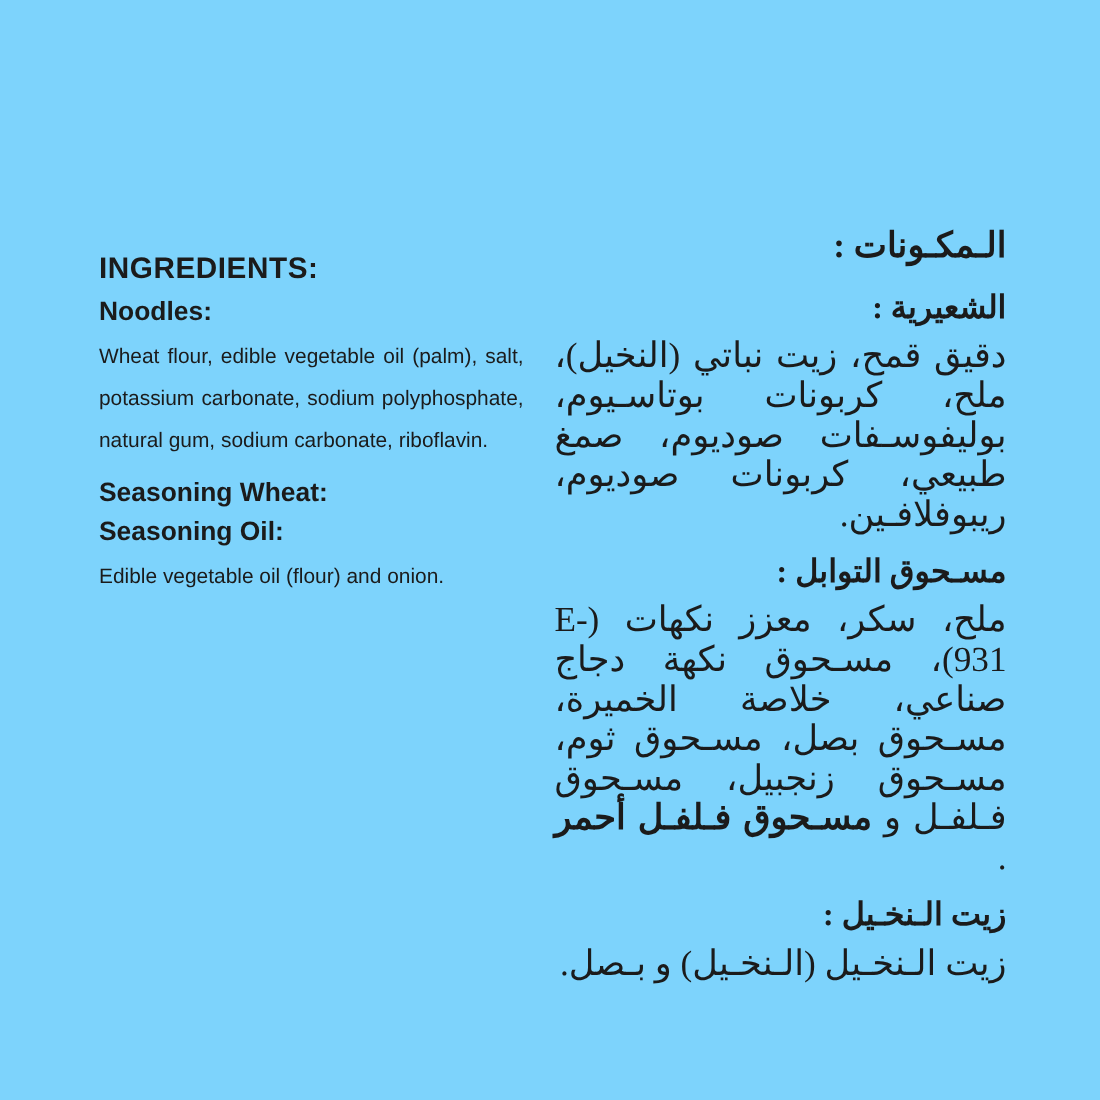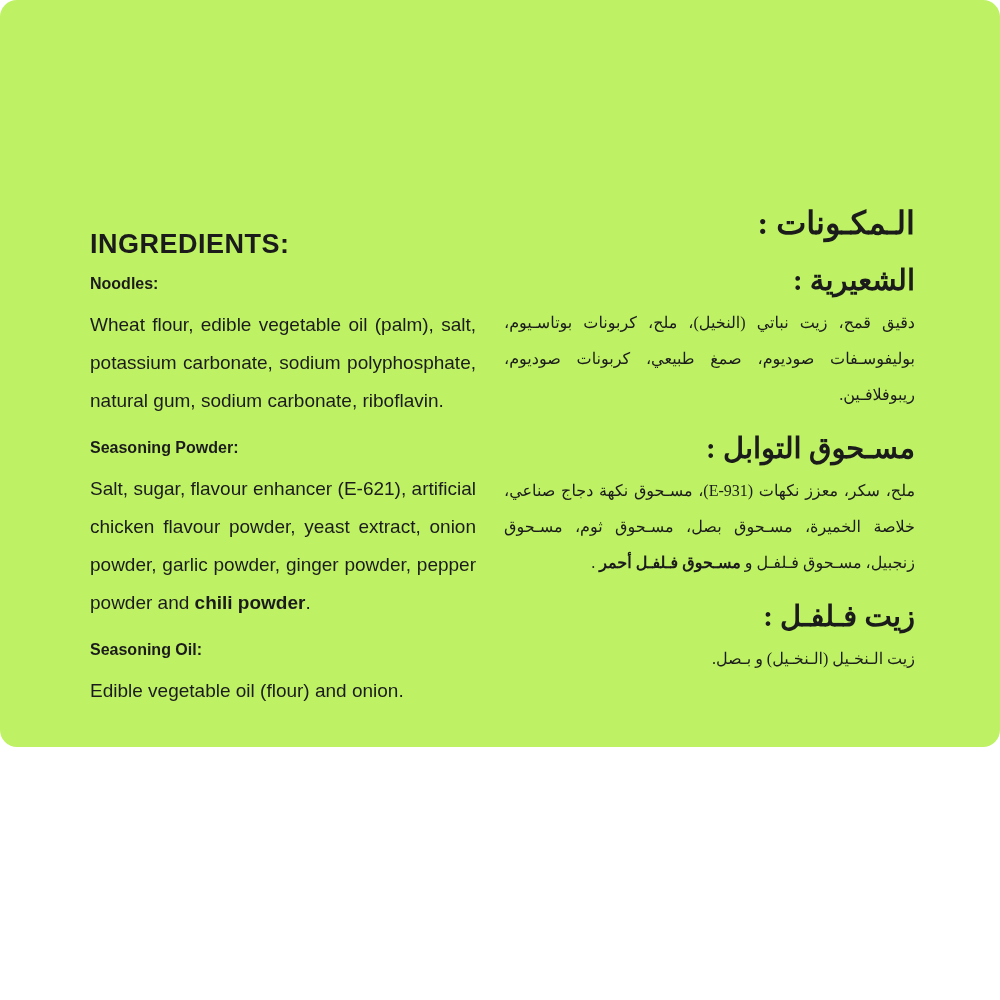--- a/index.html
+++ b/index.html
@@ -3,44 +3,43 @@
 <meta charset="utf-8">
 <style>
   html, body {
     margin: 0;
     padding: 0;
     background: #ffffff;
   }
   .page {
     position: relative;
     width: 1000px;
-    height: 747px;
-    background: #bef264;
+    height: 1000px;
+    background: #7dd3fc;
     overflow: hidden;
     color: #1b1b1b;
-    border-radius: 17px;
   }
 
   
   .col-en {
     position: absolute;
     left: 90px;
     top: 228px;
     width: 386px;
     font-family: "Liberation Sans", "DejaVu Sans", sans-serif;
   }
   .en-title {
     font-size: 27px;
     line-height: 32px;
     font-weight: bold;
     letter-spacing: 0.5px;
     margin: 0 0 10px 0;
   }
   .en-heading {
-    font-size: 16px;
+    font-size: 24px;
     line-height: 28px;
     font-weight: bold;
     margin: 4px 0 8px 0;
   }
   .en-para {
     font-size: 19px;
     line-height: 38px;
     text-align: justify;
     margin: 0 0 14px 0;
   }
@@ -62,63 +61,60 @@
     font-weight: bold;
     margin: 0 0 6px 0;
   }
   .ar-heading {
     font-size: 29px;
     line-height: 38px;
     font-weight: bold;
     margin: 16px 0 6px 0;
   }
   .ar-para {
-    font-size: 16px;
+    font-size: 32px;
     line-height: 36px;
     text-align: justify;
     margin: 0 0 12px 0;
   }
   .ar-para strong { font-weight: bold; }
 </style>
 </head>
 <body>
 
 <div class="page">
 
   <div class="col-en">
     <h1 class="en-title">INGREDIENTS:</h1>
 
     <h2 class="en-heading">Noodles:</h2>
     <p class="en-para">
       <span>Wheat flour, edible vegetable oil (palm), salt, potassium carbonate, sodium polyphosphate, natural gum, sodium carbonate, riboflavin.</span>
     </p>
 
-    <h2 class="en-heading">Seasoning Powder:</h2>
-    <p class="en-para">
-      <span>Salt, sugar, flavour enhancer (E-621), artificial chicken flavour powder, yeast extract, onion powder, garlic powder, ginger powder, pepper powder and </span><strong>chili powder</strong><span>.</span>
-    </p>
+    <h2 class="en-heading">Seasoning Wheat:</h2>
 
     <h2 class="en-heading">Seasoning Oil:</h2>
     <p class="en-para">
       <span>Edible vegetable oil (flour) and onion.</span>
     </p>
   </div>
 
   <div class="col-ar">
     <h1 class="ar-title">الـمكـونات :</h1>
 
     <h2 class="ar-heading">الشعيرية :</h2>
     <p class="ar-para">
       <span>دقيق قمح، زيت نباتي (النخيل)، ملح، كربونات بوتاسـيوم، بوليفوسـفات صوديوم، صمغ طبيعي، كربونات صوديوم، ريبوفلافـين.</span>
     </p>
 
     <h2 class="ar-heading">مسـحوق التوابل :</h2>
     <p class="ar-para">
       <span>ملح، سكر، معزز نكهات (E-931)، مسـحوق نكهة دجاج صناعي، خلاصة الخميرة، مسـحوق بصل، مسـحوق ثوم، مسـحوق زنجبيل، مسـحوق فـلفـل و </span><strong>مسـحوق فـلفـل أحمر</strong><span> .</span>
     </p>
 
-    <h2 class="ar-heading">زيت فـلفـل :</h2>
+    <h2 class="ar-heading">زيت الـنخـيل :</h2>
     <p class="ar-para">
       <span>زيت الـنخـيل (الـنخـيل) و بـصل.</span>
     </p>
   </div>
 
 </div>
 
 </body></html>

